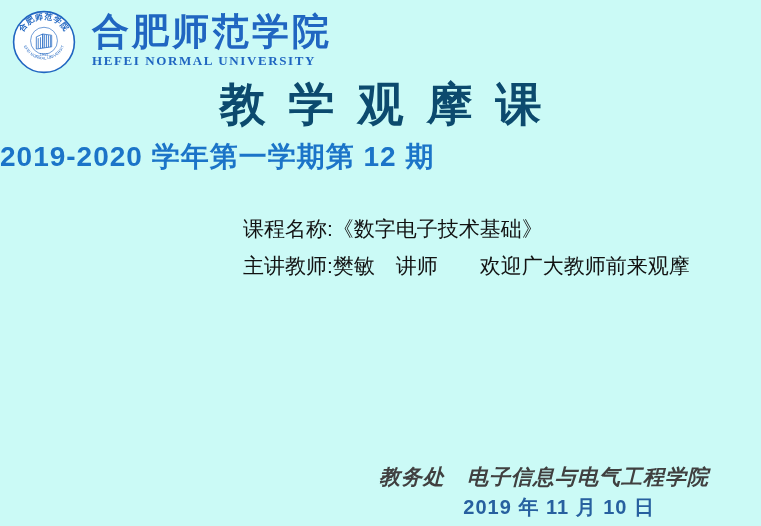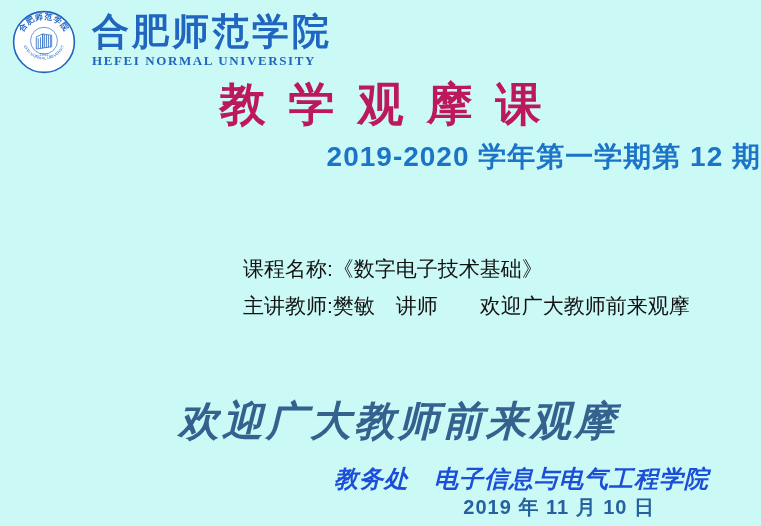--- a/index.html
+++ b/index.html
@@ -14,40 +14,40 @@
   .univ-cn{
     font-family:"DejaVu Serif",serif;
     font-size:37px;font-weight:bold;color:#2066C1;letter-spacing:3px;line-height:42px;
   }
   .univ-en{
     font-family:"Liberation Serif",serif;
     font-size:13px;font-weight:bold;color:#2066C1;letter-spacing:1.6px;margin-top:1px;
   }
   .title{
     position:absolute;top:74px;left:0;width:100%;margin:0;text-align:center;
-    color:#be185d;font-size:46px;font-weight:bold;
+    color:#0c4a6e;font-size:46px;font-weight:bold;
     letter-spacing:0.5em;text-indent:0.5em;
   }
   .subtitle{
-    position:absolute;top:138px;left:0;width:100%;margin:0;text-align:right;
+    position:absolute;top:138px;left:0;width:100%;margin:0;text-align:left;
     color:#1B74C8;font-size:28px;font-weight:bold;letter-spacing:1px;
   }
   .details{
     position:absolute;top:210px;left:243px;
-    color:#121212;font-size:21px;line-height:37px;margin-top:40px;
+    color:#121212;font-size:21px;line-height:37px;
   }
   .welcome{
     position:absolute;top:394px;left:178px;
     font-family:"DejaVu Serif",serif;font-style:italic;
     color:#35618F;font-size:41px;font-weight:bold;letter-spacing:3px;
   }
   .signature{
     position:absolute;top:463px;right:52px;
     font-family:Liberation Mono, monospace;font-style:italic;
-    color:#1d4ed8;font-size:24px;font-weight:bold;letter-spacing:1px;
+    color:#404040;font-size:21px;font-weight:bold;letter-spacing:1px;
   }
   .date{
     position:absolute;top:494px;right:106px;
     color:#27609F;font-size:20px;font-weight:bold;letter-spacing:1px;
   }
 </style>
 </head>
 <body>
 
 <div class="page">
@@ -86,19 +86,18 @@
 
   <h1 class="title">教学观摩课</h1>
 
   <h2 class="subtitle">2019-2020 学年第一学期第 12 期</h2>
 
   <section class="details">
     <div>课程名称:《数字电子技术基础》</div>
     <div>主讲教师:樊敏　讲师　　欢迎广大教师前来观摩</div>
   </section>
 
-  <div class="welcome">欢迎广大教师前来观摩</div>
 
   <div class="signature">教务处　电子信息与电气工程学院</div>
 
   <div class="date">2019 年 11 月 10 日</div>
 
 </div>
 
 </body></html>

